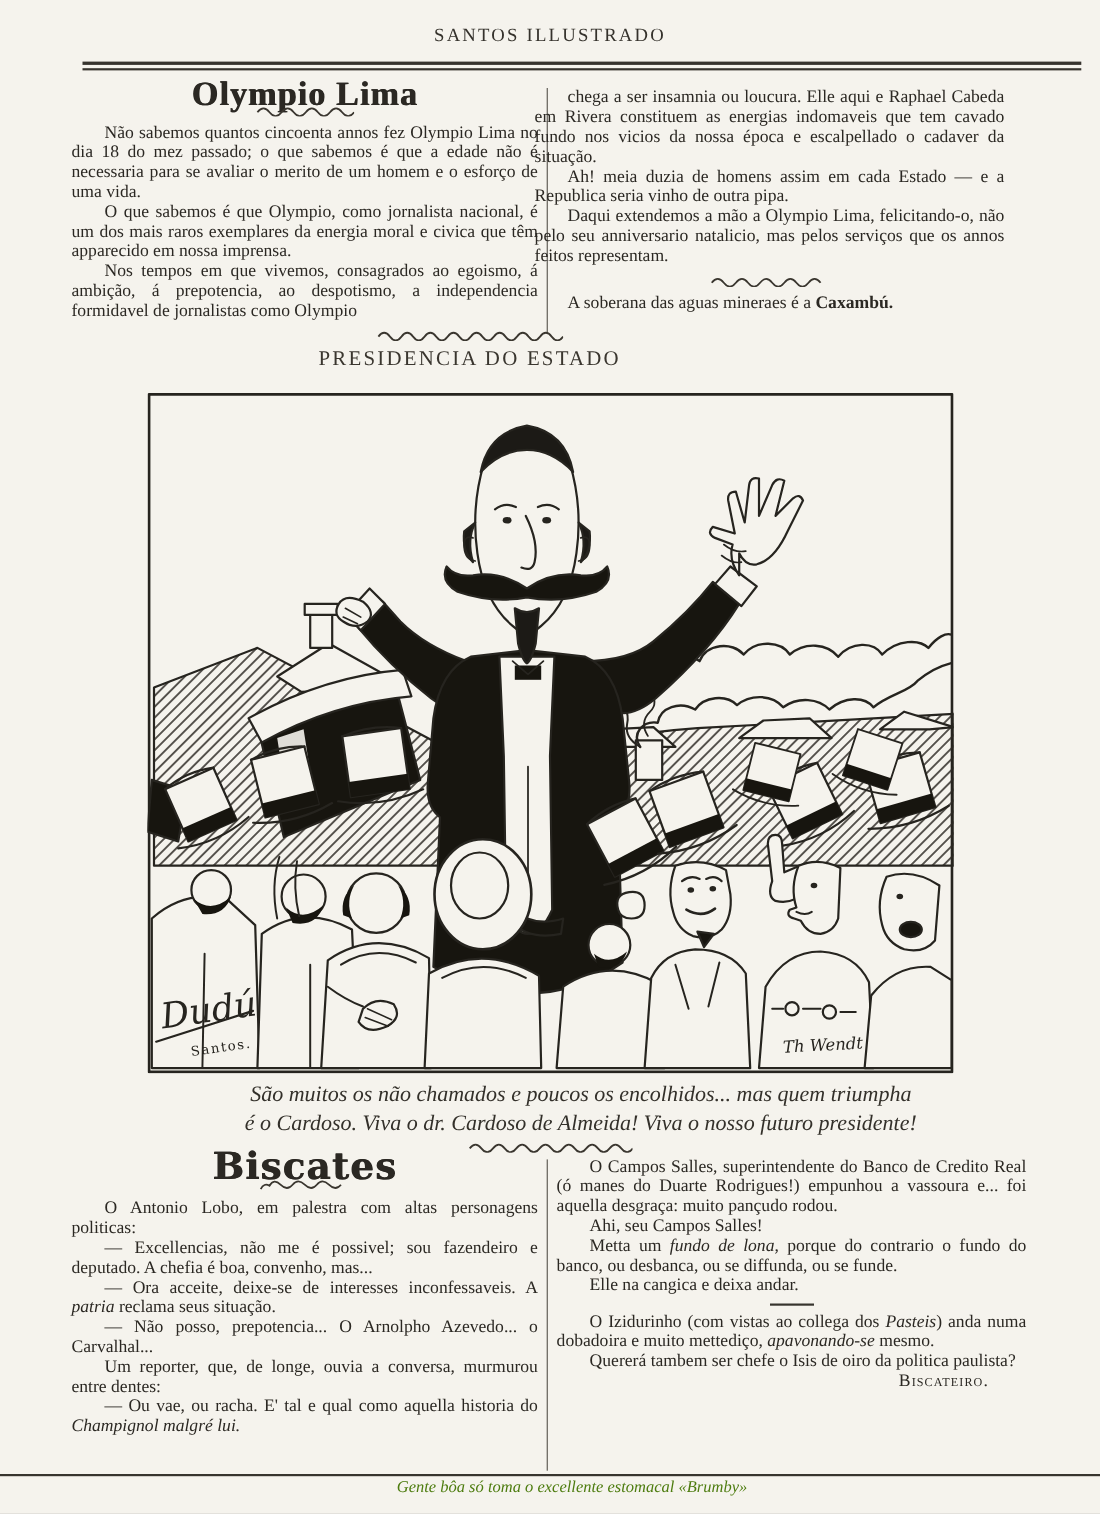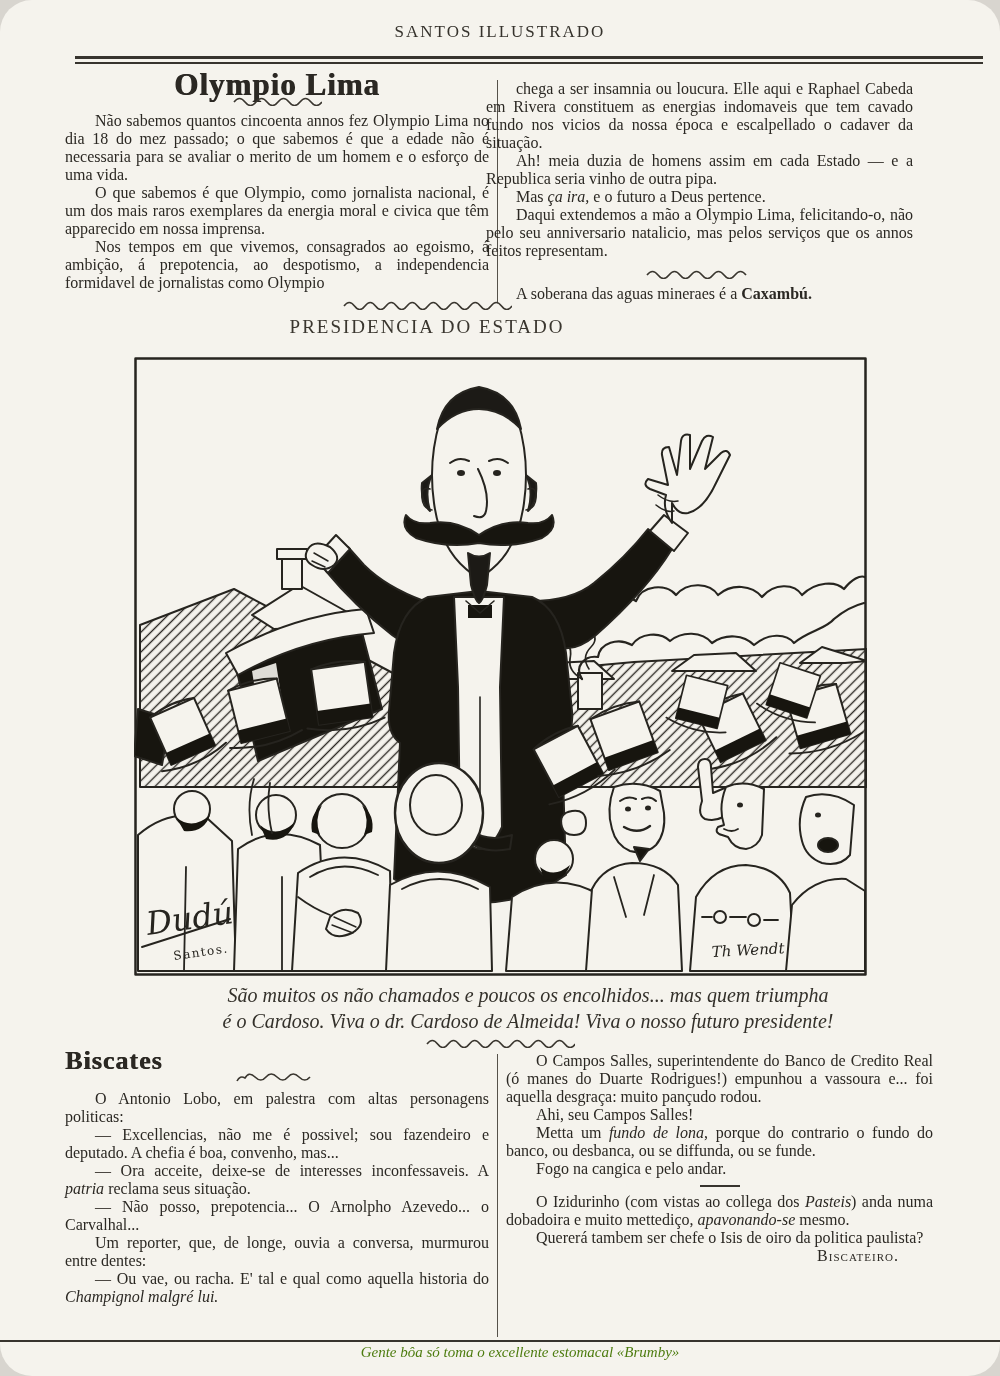--- a/index.html
+++ b/index.html
@@ -1,40 +1,39 @@
 <!DOCTYPE html>
 <html><head>
 <meta charset="utf-8">
 <style>
   html,body{margin:0;padding:0;background:#d8d5cf;}
   .page{
     position:relative;width:1000px;height:1376px;margin:0 auto;
     background:#f5f3ed;color:#2b2823;
     font-family:"Liberation Serif","DejaVu Serif",serif;
     overflow:hidden;
-    border-radius:32px;
   }
   .abs{position:absolute;}
   .masthead{top:22px;left:0;width:1000px;text-align:center;
     font-size:17px;letter-spacing:2px;color:#35322c;}
   .double-rule{top:56px;left:75px;width:908px;height:3px;
     border-top:3px solid #37342e;border-bottom:2px solid #37342e;}
   .col{font-size:16px;line-height:18px;text-align:justify;}
-  .col p{margin:0;text-indent:30px;font-family:Liberation Serif, serif;}
+  .col p{margin:0;text-indent:30px;}
   .col-a{top:76px;left:65px;width:424px;}
   .col-b{top:80px;left:486px;width:427px;}
   .col-c{top:1052px;left:65px;width:424px;}
   .col-d{top:1052px;left:506px;width:427px;}
   .vrule{width:0;border-left:1.5px solid #55514a;}
   .vr1{left:497px;top:80px;height:222px;}
   .vr2{left:497px;top:1054px;height:283px;}
   .article-title{font-size:31px;font-weight:bold;text-align:center;
     text-indent:0!important;letter-spacing:1px;margin:0 0 2px 0!important;
     text-shadow:0.7px 0 0 currentColor;}
-  .biscates-title{font-size:26px;font-weight:bold;text-align:left;
+  .biscates-title{font-size:34px;font-weight:bold;text-align:center;
     text-indent:0!important;margin:0!important;letter-spacing:1px;
     font-family:"DejaVu Serif",serif;text-shadow:0.6px 0 0 currentColor;}
   .squig{display:block;margin:2px auto 6px auto;}
   .pres-block{top:298px;left:0;width:854px;text-align:center;}
   .pres-heading{font-size:19px;letter-spacing:2px;color:#3a362f;margin-top:2px;}
   .cartoon{top:357px;left:134px;width:733px;height:619px;}
   .caption{top:982px;left:0;width:1000px;text-align:center;
     font-style:italic;font-size:20px;line-height:26px;color:#33302a;padding-left:28px;}
   .mid-squig{top:1036px;left:0;width:1000px;text-align:center;}
   .short-rule{width:40px;border-top:2px solid #37342e;margin:7px auto 6px auto;}
@@ -62,21 +61,20 @@
     <p>Não sabemos quantos cincoenta annos fez Olympio Lima no dia 18 do mez passado; o que sabemos é que a edade não é necessaria para se avaliar o merito de um homem e o esforço de uma vida.</p>
     <p>O que sabemos é que Olympio, como jornalista nacional, é um dos mais raros exemplares da energia moral e civica que têm apparecido em nossa imprensa.</p>
     <p>Nos tempos em que vivemos, consagrados ao egoismo, á ambição, á prepotencia, ao despotismo, a independencia formidavel de jornalistas como Olympio</p>
   </div>
 
   <div class="abs vrule vr1"></div>
 
   <div class="abs col col-b">
     <p>chega a ser insamnia ou loucura. Elle aqui e Raphael Cabeda em Rivera constituem as energias indomaveis que tem cavado fundo nos vicios da nossa época e escalpellado o cadaver da situação.</p>
     <p>Ah! meia duzia de homens assim em cada Estado — e a Republica seria vinho de outra pipa.</p>
-    <p><span>Mas </span><span class="it">ça ira,</span><span> e o futuro a Deus pertence.</span></p>
     <p>Daqui extendemos a mão a Olympio Lima, felicitando-o, não pelo seu anniversario natalicio, mas pelos serviços que os annos feitos representam.</p>
     <svg class="squig" width="110" height="10" viewBox="0 0 110 10" style="margin-top:9px;">
         <path d="M2 6 q5.5 -7 11 0 t11 0 t11 0 t11 0 t11 0 t11 0 t11 0 t11 0 t11 0" fill="none" stroke="#3a362f" stroke-width="1.6"></path>
       </svg>
     <p><span>A soberana das aguas mineraes é a </span><span class="bd">Caxambú.</span></p>
   </div>
 
   <div class="abs pres-block">
     <svg class="squig" width="170" height="10" viewBox="0 0 170 10">
         <path d="M2 6 q5.25 -7 10.5 0 t10.5 0 t10.5 0 t10.5 0 t10.5 0 t10.5 0 t10.5 0 t10.5 0 t10.5 0 t10.5 0 t10.5 0 t10.5 0 t10.5 0 t10.5 0 t10.5 0 t10.5 0" fill="none" stroke="#3a362f" stroke-width="1.6"></path>
@@ -287,21 +285,21 @@
     <p>Um reporter, que, de longe, ouvia a conversa, murmurou entre dentes:</p>
     <p><span>— Ou vae, ou racha. E' tal e qual como aquella historia do </span><span class="it">Champignol malgré lui.</span></p>
   </div>
 
   <div class="abs vrule vr2"></div>
 
   <div class="abs col col-d">
     <p>O Campos Salles, superintendente do Banco de Credito Real (ó manes do Duarte Rodrigues!) empunhou a vassoura e... foi aquella desgraça: muito pançudo rodou.</p>
     <p>Ahi, seu Campos Salles!</p>
     <p><span>Metta um </span><span class="it">fundo de lona</span><span>, porque do contrario o fundo do banco, ou desbanca, ou se diffunda, ou se funde.</span></p>
-    <p>Fogo na cangica e pelo andar.</p>
+    <p>Elle na cangica e deixa andar.</p>
     <div class="short-rule"></div>
     <p><span>O Izidurinho (com vistas ao collega dos </span><span class="it">Pasteis</span><span>) anda numa dobadoira e muito mettediço, </span><span class="it">apavonando-se</span><span> mesmo.</span></p>
     <p>Quererá tambem ser chefe o Isis de oiro da politica paulista?</p>
     <p class="sig-line">Biscateiro.</p>
   </div>
 
   <div class="abs footer-rule"></div>
   <div class="abs footer-text">Gente bôa só toma o excellente estomacal «Brumby»</div>
 
 </div>

